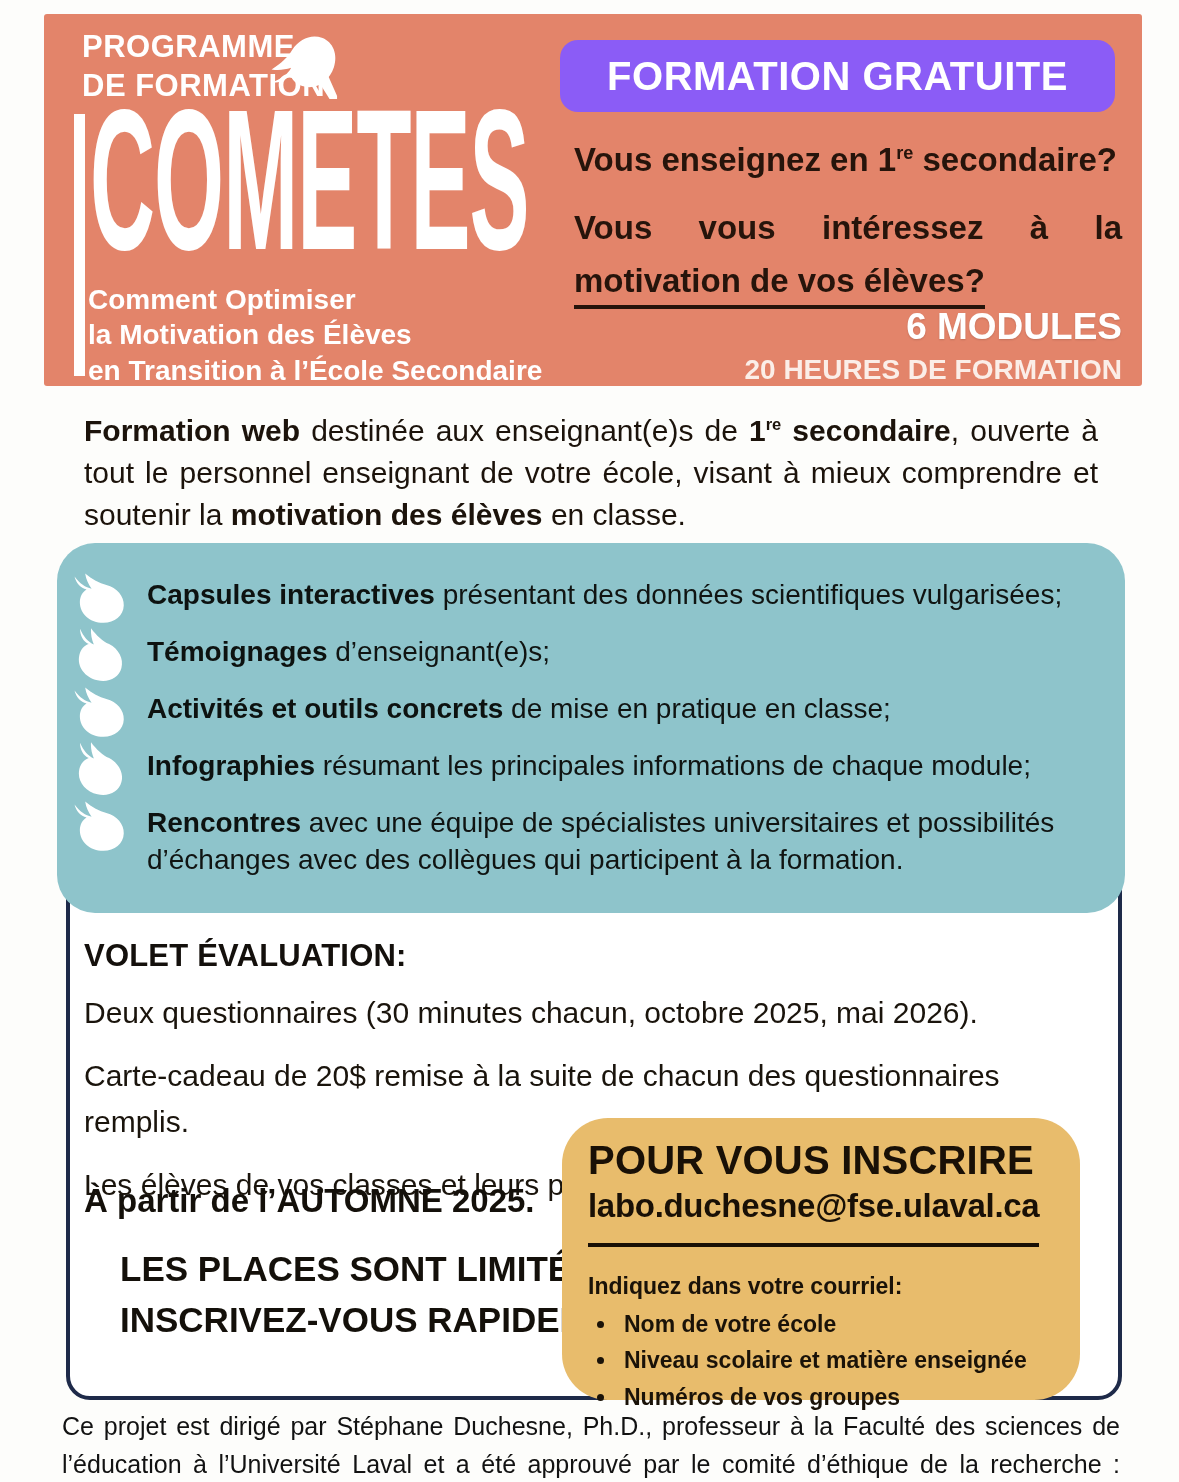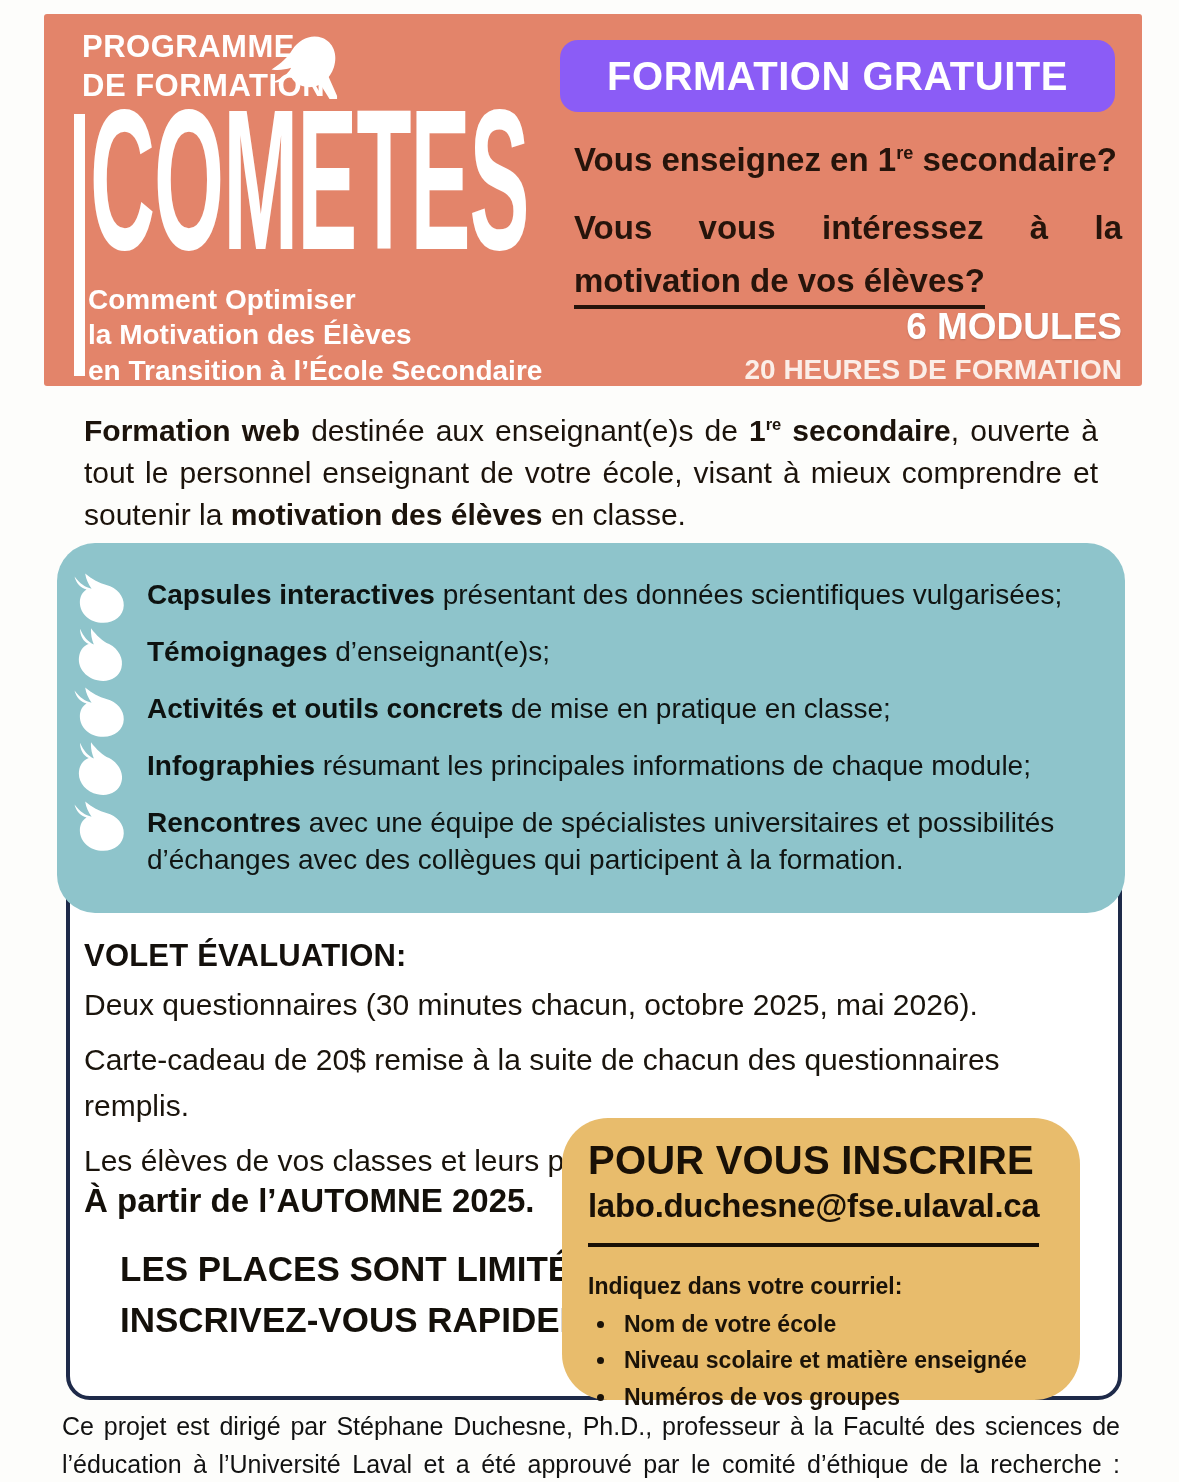--- a/index.html
+++ b/index.html
@@ -49,21 +49,21 @@
   .feature-row{display:flex;align-items:flex-start;}
   .feature-icon{flex:0 0 76px;height:54px;}
   .feature-icon svg{width:54px;height:54px;}
   .feature-row:nth-child(odd) .feature-icon svg{transform:rotate(-8deg);}
   .feature-row:nth-child(even) .feature-icon svg{transform:rotate(5deg);}
   .feature-text{font-size:28px;color:#101412;line-height:1.3;padding-top:6px;}
   .feature-text b{font-weight:700;color:#0d1210;}
   
   .volet{position:absolute;left:84px;top:938px;width:1000px;z-index:4;}
   .volet-heading{font-size:31px;font-weight:700;color:#14100c;letter-spacing:.2px;}
-  .volet-line{font-size:30px;color:#1a140c;line-height:1.55;margin-top:8px;}
+  .volet-line{font-size:30px;color:#1a140c;line-height:1.55;margin-top:16px;}
   .volet-line:first-of-type{margin-top:14px;}
   
   .start-date{position:absolute;left:84px;top:1182px;font-size:33px;font-weight:700;
     color:#14100a;z-index:4;}
   .places{position:absolute;left:84px;top:1244px;font-size:35px;font-weight:700;
     color:#14100a;line-height:1.45;z-index:4;margin-left:36px;}
   
   .inscribe{position:absolute;left:562px;top:1118px;width:518px;height:282px;
     background:#e8bc6c;border-radius:46px;z-index:5;box-sizing:border-box;
     padding:20px 26px;}

